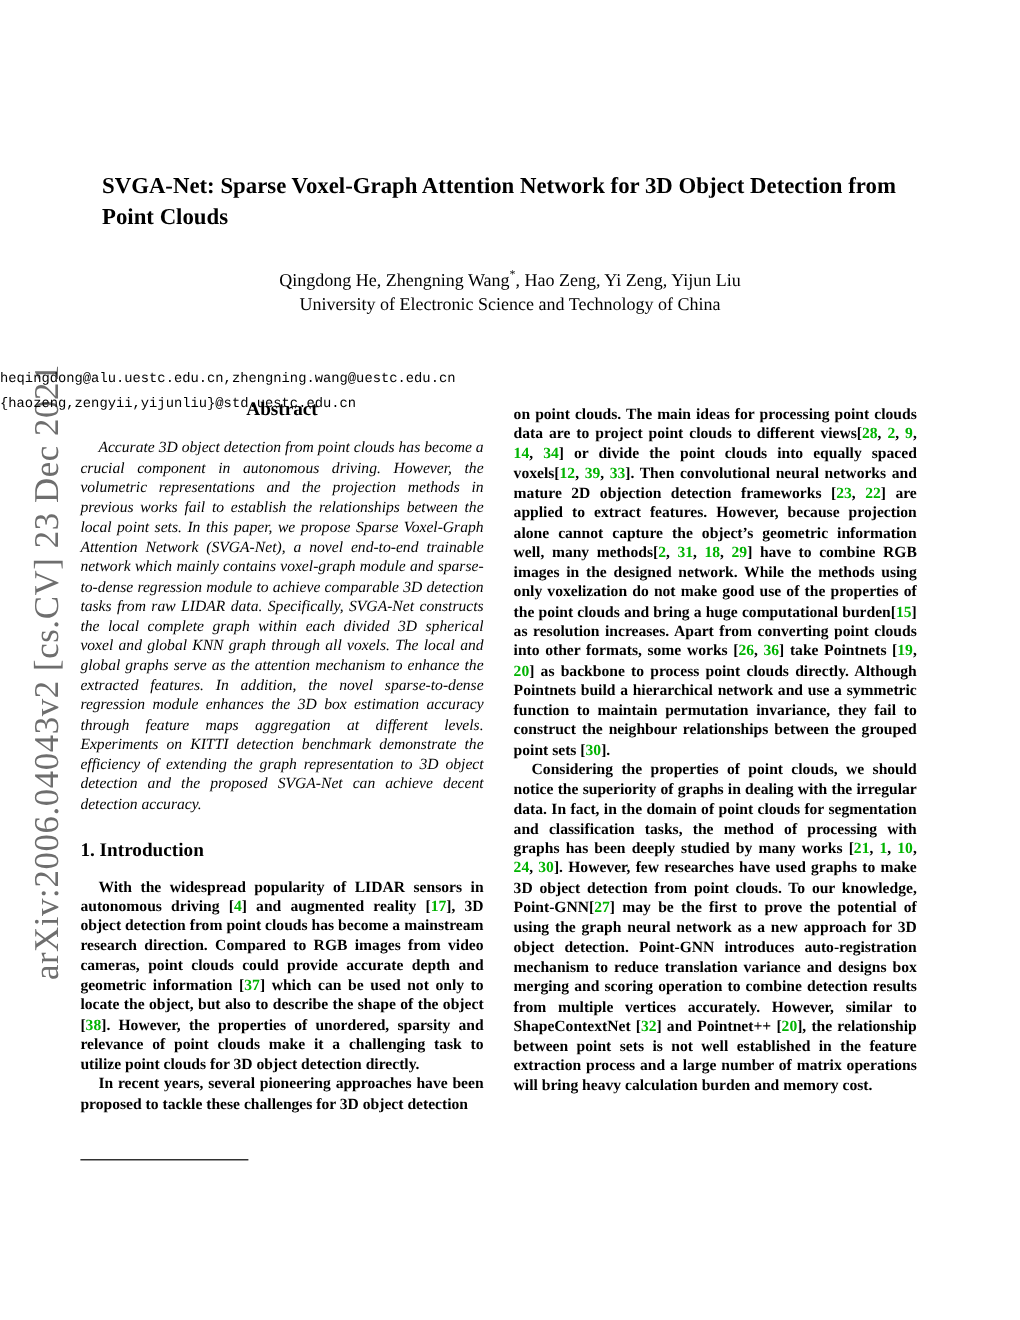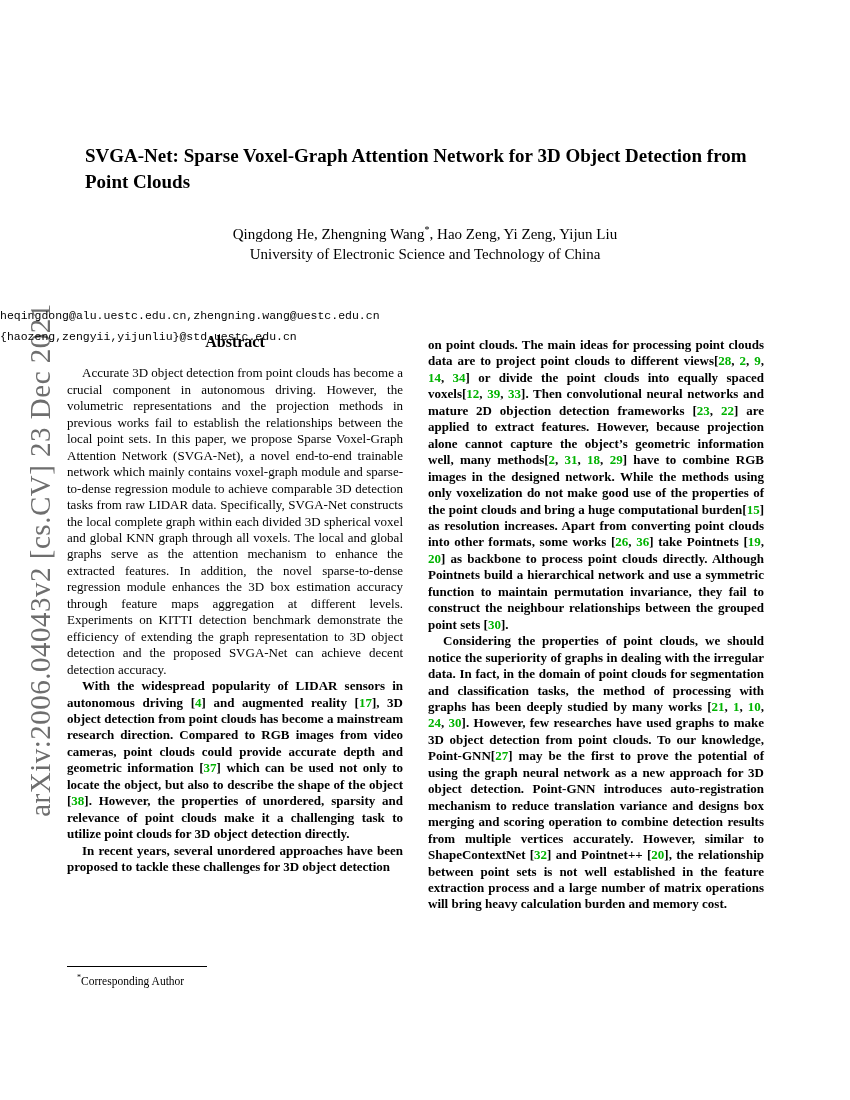--- a/index.html
+++ b/index.html
@@ -78,20 +78,21 @@
   .col-left  { left: 67px;  top: 334px; }
   .col-right { left: 428px; top: 337px; }
 
   .abstract-heading {
     text-align: center;
     font-weight: bold;
     font-size: 16px;
     margin: 0 0 15px 0;
   }
   .abstract-text {
+    font-style: italic;
     margin: 0;
     text-indent: 15px;
   }
 
   .section-heading {
     font-size: 16px;
     font-weight: bold;
     margin: 23px 0 13px 0;
     text-align: left;
   }
@@ -133,25 +134,25 @@
 <div class="affiliation-line">University of Electronic Science and Technology of China</div>
 
 <div class="emails">
   <div>heqingdong@alu.uestc.edu.cn,zhengning.wang@uestc.edu.cn</div>
   <div>{haozeng,zengyii,yijunliu}@std.uestc.edu.cn</div>
 </div>
 
 <div class="col col-left">
   <div class="abstract-heading">Abstract</div>
   <p class="abstract-text">Accurate 3D object detection from point clouds has become a crucial component in autonomous driving. However, the volumetric representations and the projection methods in previous works fail to establish the relationships between the local point sets. In this paper, we propose Sparse Voxel-Graph Attention Network (SVGA-Net), a novel end-to-end trainable network which mainly contains voxel-graph module and sparse-to-dense regression module to achieve comparable 3D detection tasks from raw LIDAR data. Specifically, SVGA-Net constructs the local complete graph within each divided 3D spherical voxel and global KNN graph through all voxels. The local and global graphs serve as the attention mechanism to enhance the extracted features. In addition, the novel sparse-to-dense regression module enhances the 3D box estimation accuracy through feature maps aggregation at different levels. Experiments on KITTI detection benchmark demonstrate the efficiency of extending the graph representation to 3D object detection and the proposed SVGA-Net can achieve decent detection accuracy.</p>
+  <div class="section-heading">1. Introduction</div>
   <p class="body-par">With the widespread popularity of LIDAR sensors in autonomous driving [<span class="cite">4</span>] and augmented reality [<span class="cite">17</span>], 3D object detection from point clouds has become a mainstream research direction. Compared to RGB images from video cameras, point clouds could provide accurate depth and geometric information [<span class="cite">37</span>] which can be used not only to locate the object, but also to describe the shape of the object [<span class="cite">38</span>]. However, the properties of unordered, sparsity and relevance of point clouds make it a challenging task to utilize point clouds for 3D object detection directly.</p>
-  <p class="body-par">In recent years, several unordered approaches have been proposed to tackle these challenges for 3D object detection</p>
+  <p class="body-par">In recent years, several pioneering approaches have been proposed to tackle these challenges for 3D object detection</p>
 </div>
 
 <div class="col col-right">
   <p class="body-par noindent">on point clouds. The main ideas for processing point clouds data are to project point clouds to different views[<span class="cite">28</span>, <span class="cite">2</span>, <span class="cite">9</span>, <span class="cite">14</span>, <span class="cite">34</span>] or divide the point clouds into equally spaced voxels[<span class="cite">12</span>, <span class="cite">39</span>, <span class="cite">33</span>]. Then convolutional neural networks and mature 2D objection detection frameworks [<span class="cite">23</span>, <span class="cite">22</span>] are applied to extract features. However, because projection alone cannot capture the object’s geometric information well, many methods[<span class="cite">2</span>, <span class="cite">31</span>, <span class="cite">18</span>, <span class="cite">29</span>] have to combine RGB images in the designed network. While the methods using only voxelization do not make good use of the properties of the point clouds and bring a huge computational burden[<span class="cite">15</span>] as resolution increases. Apart from converting point clouds into other formats, some works [<span class="cite">26</span>, <span class="cite">36</span>] take Pointnets [<span class="cite">19</span>, <span class="cite">20</span>] as backbone to process point clouds directly. Although Pointnets build a hierarchical network and use a symmetric function to maintain permutation invariance, they fail to construct the neighbour relationships between the grouped point sets [<span class="cite">30</span>].</p>
   <p class="body-par">Considering the properties of point clouds, we should notice the superiority of graphs in dealing with the irregular data. In fact, in the domain of point clouds for segmentation and classification tasks, the method of processing with graphs has been deeply studied by many works [<span class="cite">21</span>, <span class="cite">1</span>, <span class="cite">10</span>, <span class="cite">24</span>, <span class="cite">30</span>]. However, few researches have used graphs to make 3D object detection from point clouds. To our knowledge, Point-GNN[<span class="cite">27</span>] may be the first to prove the potential of using the graph neural network as a new approach for 3D object detection. Point-GNN introduces auto-registration mechanism to reduce translation variance and designs box merging and scoring operation to combine detection results from multiple vertices accurately. However, similar to ShapeContextNet [<span class="cite">32</span>] and Pointnet++ [<span class="cite">20</span>], the relationship between point sets is not well established in the feature extraction process and a large number of matrix operations will bring heavy calculation burden and memory cost.</p>
 </div>
 
 <div class="footnote-block">
   <div class="footnote-rule"></div>
-  <div class="footnote-text"><sup>*</sup><span>Corresponding Author</span></div>
 </div>
 
 </body></html>

